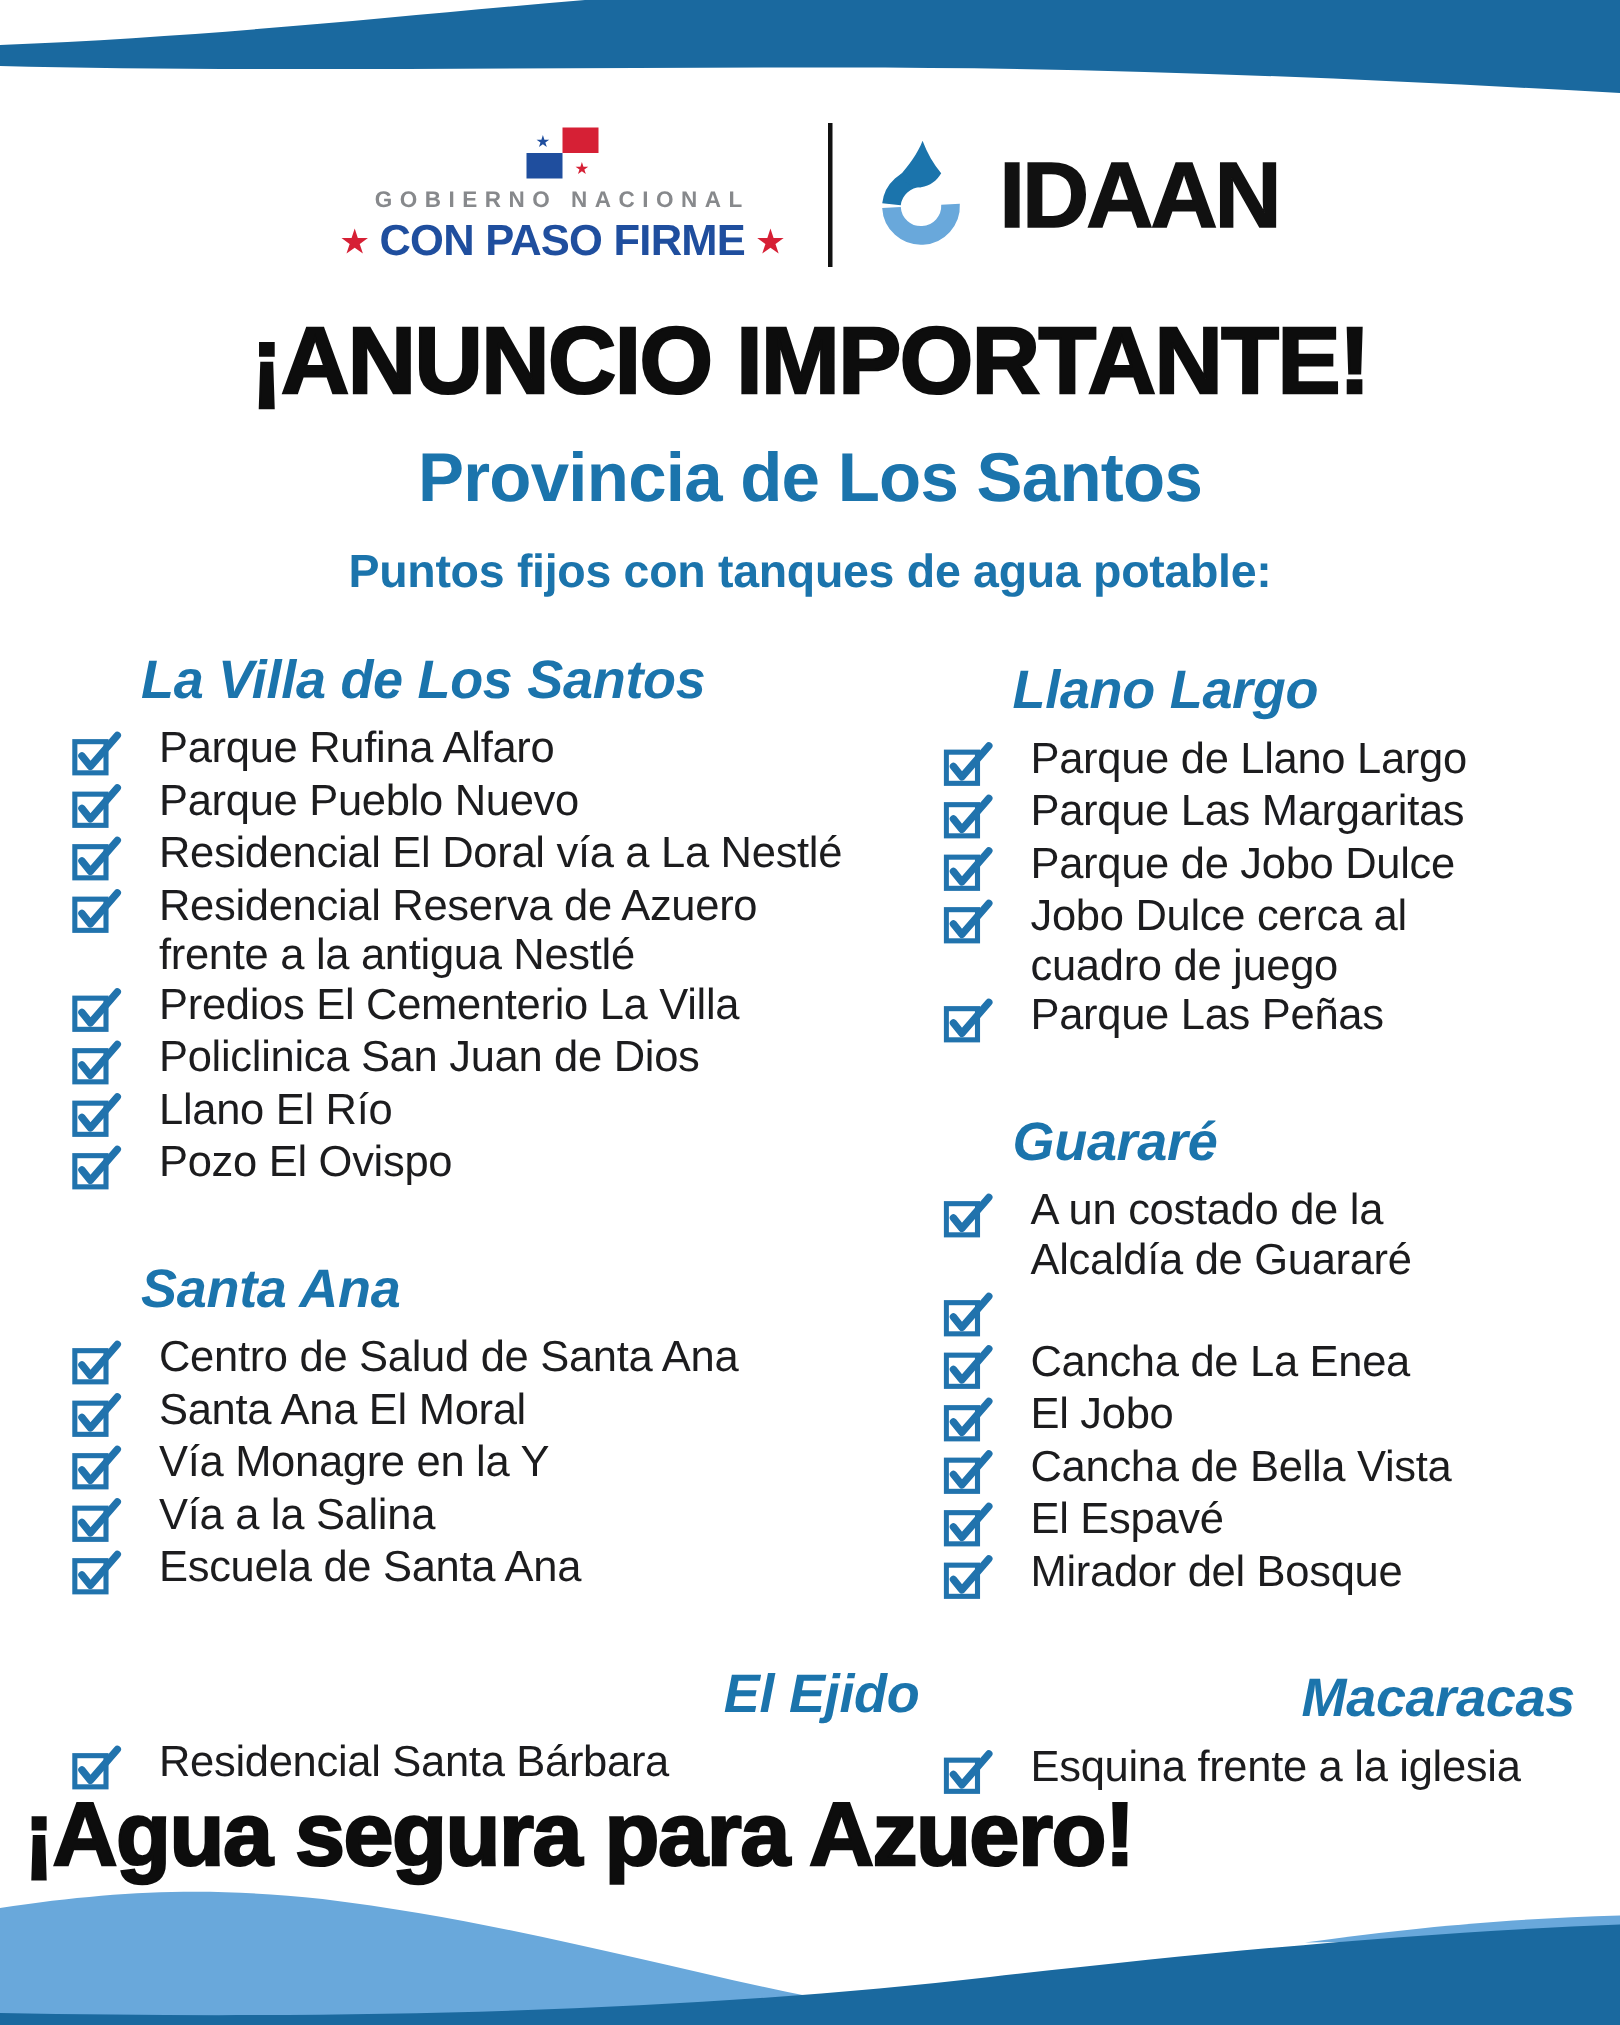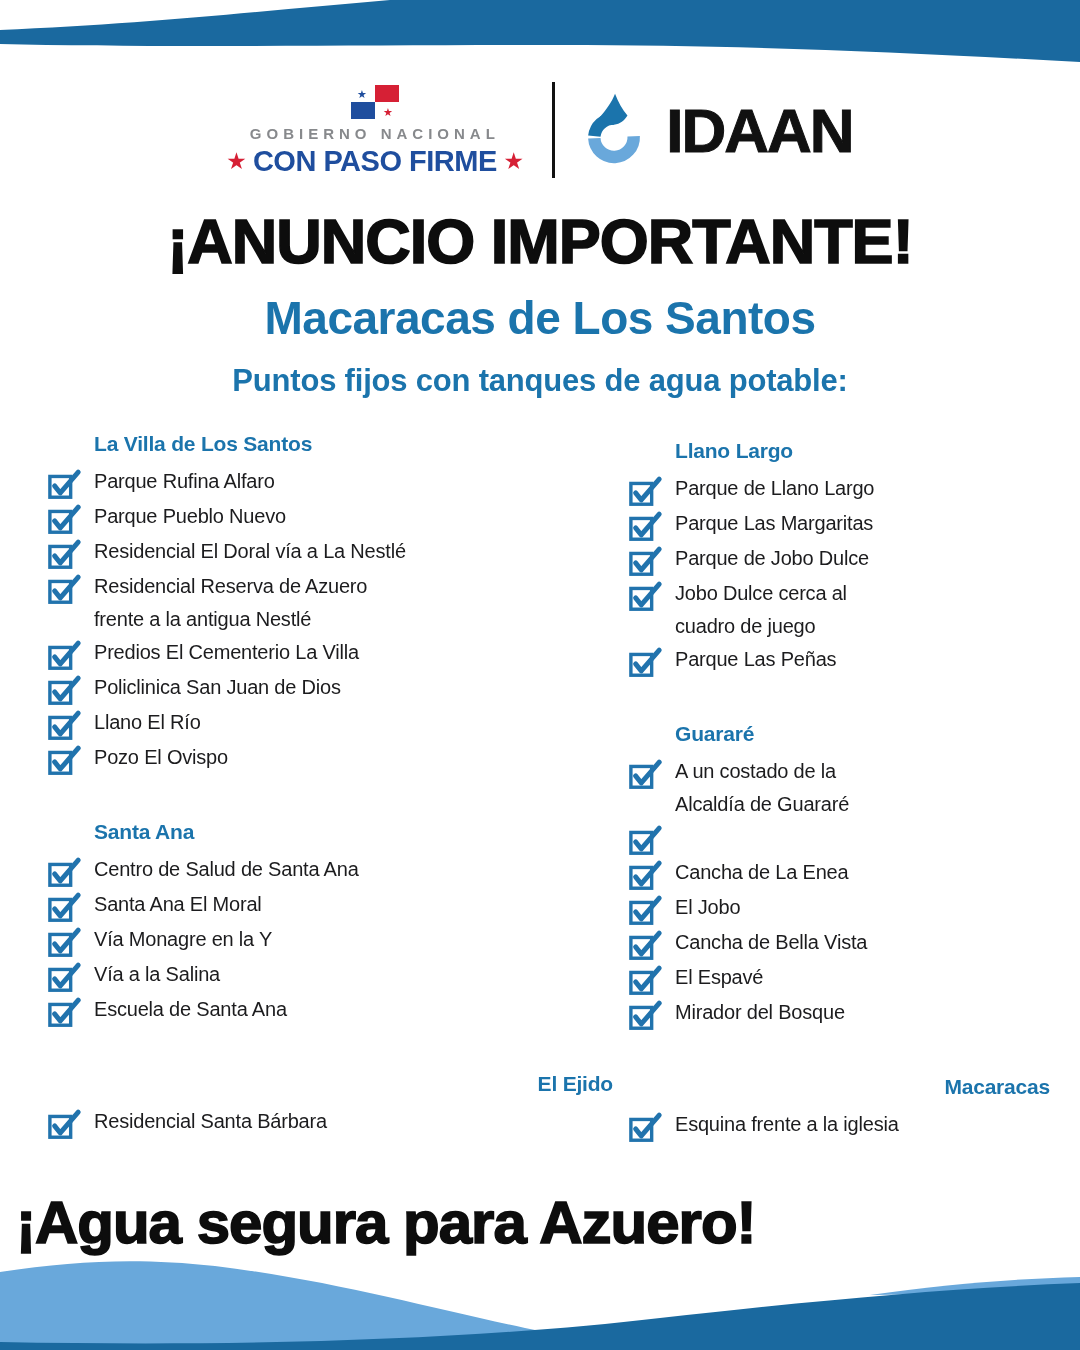--- a/index.html
+++ b/index.html
@@ -33,24 +33,24 @@
   .title-block{position:absolute;top:205px;left:0;width:100%;text-align:center;}
   .main-title{font-size:63px;font-weight:900;color:#0d0d0d;letter-spacing:-1px;-webkit-text-stroke:1.6px #0d0d0d;}
   .sub-title{margin-top:14px;font-size:46px;font-weight:bold;color:var(--accent-blue);letter-spacing:-0.5px;}
   .tagline{margin-top:18px;font-size:31px;font-weight:bold;color:var(--accent-blue);letter-spacing:-0.2px;}
 
   .columns{position:absolute;top:432px;left:0;width:100%;display:flex;padding:0 30px 0 48px;}
   .col-left{width:565px;flex:0 0 565px;}
   .col-right{flex:1;padding-left:16px;padding-top:7px;}
   .section{margin-bottom:44px;}
   .section:last-child{margin-bottom:0;text-align:right;}
-  .section-heading{font-size:21px;font-weight:bold;color:var(--accent-blue);padding-left:46px;margin-bottom:9px;letter-spacing:-0.2px;}
+  .section-heading{font-size:36px;font-weight:bold;color:var(--accent-blue);padding-left:46px;margin-bottom:9px;letter-spacing:-0.2px;font-style:italic;}
   .item{display:flex;align-items:flex-start;column-gap:12px;margin-bottom:0;}
   .check{flex:0 0 34px;margin-top:3px;}
-  .item-text{font-size:20px;line-height:33px;color:var(--text-dark);white-space:pre-line;letter-spacing:-0.2px;}
+  .item-text{font-size:29px;line-height:33px;color:var(--text-dark);white-space:pre-line;letter-spacing:-0.2px;margin-left:12px;}
 
   .footer-title{position:absolute;top:1188px;left:16px;width:100%;text-align:left;font-size:60px;font-weight:900;color:#0d0d0d;letter-spacing:-1px;-webkit-text-stroke:1.6px #0d0d0d;}
 </style>
 </head>
 <body>
 
 <div class="canvas">
 
   <svg class="top-wave" viewBox="0 0 1080 70" preserveAspectRatio="none">
     <path d="M0,30 C150,24 270,10 390,0 L1080,0 L1080,62 C900,52 740,45 560,45 C360,45 150,48 0,44 Z" style="fill:var(--wave-dark)"></path>
@@ -77,21 +77,21 @@
         <path d="M9,42 A19,19 0 0 1 28,25" fill="none" style="stroke:var(--accent-blue)" stroke-width="12"></path>
         <path d="M29,1 C26,9 20,17 14,24 C18,29 23,31 28,31 C34,30 38,27 41,22 C36,16 32,9 29,1 Z" style="fill:var(--accent-blue)"></path>
         <path d="M9,44 A19,19 0 0 0 47,42" fill="none" style="stroke:var(--wave-light)" stroke-width="12"></path>
       </svg>
       <span class="idaan-text">IDAAN</span>
     </div>
   </div>
 
   <div class="title-block">
     <div class="main-title">¡ANUNCIO IMPORTANTE!</div>
-    <div class="sub-title">Macaracas de Los Santos</div>
+    <div class="sub-title">Provincia de Los Santos</div>
     <div class="tagline">Puntos fijos con tanques de agua potable:</div>
   </div>
 
   <div class="columns">
     <div class="col-left">
   <section class="section">
     <h3 class="section-heading">La Villa de Los Santos</h3>
 
   <div class="item">
     <svg class="check" width="34" height="32" viewBox="0 0 36 32">

